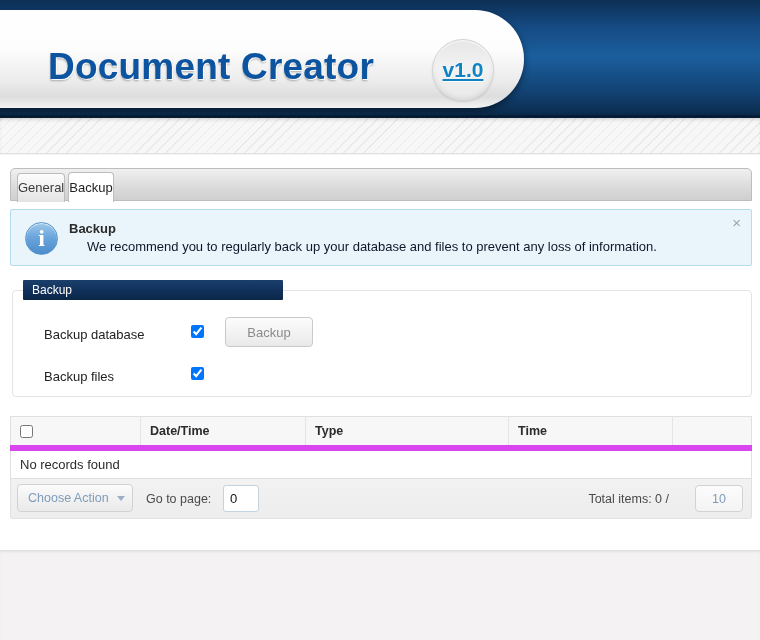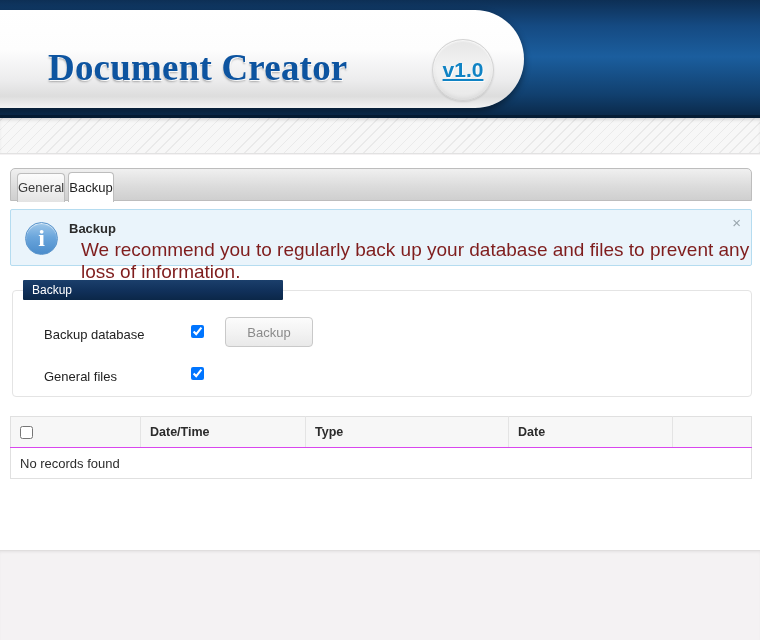--- a/index.html
+++ b/index.html
@@ -31,21 +31,21 @@
     background: linear-gradient(to bottom, #ffffff 0%, #fdfdfd 40%, #ececed 72%, #dddddd 88%, #f3f3f3 100%);
     box-shadow: 0 3px 7px rgba(0,0,0,0.45);
     z-index: 3;
   }
   #logo-title {
     position: absolute; left: 62px; top: 36px;
     font-size: 37px; font-weight: bold;
     letter-spacing: 0.2px;
     color: #0d54a0;
     text-shadow: 1px 1px 0 rgba(255,255,255,0.9), 0 2px 2px rgba(90,90,90,0.45);
-    font-family: Liberation Serif, serif;
+    font-family: Liberation Sans, sans-serif;
     white-space: nowrap;
   }
   #version-badge {
     position: absolute; left: 446px; top: 29px;
     width: 62px; height: 62px; border-radius: 50%;
     background: linear-gradient(to bottom, #e6e6e6 0%, #f2f2f2 45%, #e9e9e9 100%);
     border: 1px solid #d3d3d3;
     box-shadow: inset 0 1px 2px rgba(255,255,255,0.95), inset 0 -2px 4px rgba(0,0,0,0.07), 0 1px 2px rgba(0,0,0,0.12);
     display: flex; align-items: center; justify-content: center;
   }
@@ -123,22 +123,22 @@
     content: "i"; position: absolute; left: 0; right: 0; top: -1px;
     text-align: center; color: #ffffff;
     font-family: "Liberation Serif", serif;
     font-size: 24px; font-weight: bold; line-height: 33px;
   }
   #info-title {
     position: absolute; left: 58px; top: 11px;
     font-size: 13px; font-weight: bold; color: #2b2b2b;
   }
   #info-text {
-    position: absolute; left: 70px; top: 29px;
-    font-size: 19px; color: #7f1d1d;
+    position: absolute; left: 76px; top: 29px;
+    font-size: 13px; color: #0f172a;
   }
   #info-close {
     position: absolute; right: 10px; top: 4px;
     font-size: 15px; color: #9aa6ad; cursor: pointer;
     font-family: "Liberation Sans", sans-serif;
   }
 
   
   #backup-fieldset {
     position: absolute; left: 12px; top: 135px;
@@ -178,21 +178,21 @@
   #records-table {
     position: absolute; left: 10px; top: 261px;
     width: 742px;
     border: 1px solid #e0e0e0;
     border-collapse: collapse;
     background: #fff;
   }
   #records-table th {
     background: #f7f7f7;
     border-right: 1px solid #e4e4e4;
-    border-bottom: 1px solid #d946ef;
+    border-bottom: 6px solid #d946ef;
     height: 31px;
     font-size: 12.5px; font-weight: bold; color: #2c2c2c;
     text-align: left; padding: 0 9px;
   }
   #records-table th:last-child { border-right: none; }
   #records-table td {
     height: 31px; font-size: 13px; color: #2c2c2c;
     padding: 0 9px;
     background: #fff;
     margin-left: 7px;
@@ -288,42 +288,52 @@
 
   <div id="backup-fieldset">
     <div id="backup-legend">Backup</div>
 
     <div class="field-row" id="row-db">
       <span class="field-label">Backup database</span>
       <input class="field-check" type="checkbox" checked="" style="">
     </div>
 
     <div class="field-row" id="row-files">
-      <span class="field-label">General files</span>
+      <span class="field-label">Backup files</span>
       <input class="field-check" type="checkbox" checked="" style="">
     </div>
 
     <button id="backup-button">Backup</button>
   </div>
 
   <table id="records-table">
     <thead>
       <tr>
         <th style="width:130px">
           <input id="select-all-check" type="checkbox" style="">
         </th>
         <th style="width:165px">Date/Time</th>
         <th style="width:203px">Type</th>
-        <th style="width:164px">Date</th>
+        <th style="width:164px">Time</th>
         <th></th>
       </tr>
     </thead>
     <tbody>
       <tr>
         <td colspan="5">No records found</td>
       </tr>
     </tbody>
   </table>
 
+  <div id="footer-toolbar">
+    <div id="choose-action">
+      <span>Choose Action</span>
+      <span id="choose-action-caret"></span>
+    </div>
+    <span id="goto-label">Go to page:</span>
+    <input id="goto-input" type="text" value="0" style="">
+    <span id="total-items">Total items: 0 /</span>
+    <div id="page-size">10</div>
+  </div>
 
 </div>
 
 <div id="page-bottom"></div>
 
 </body></html>

